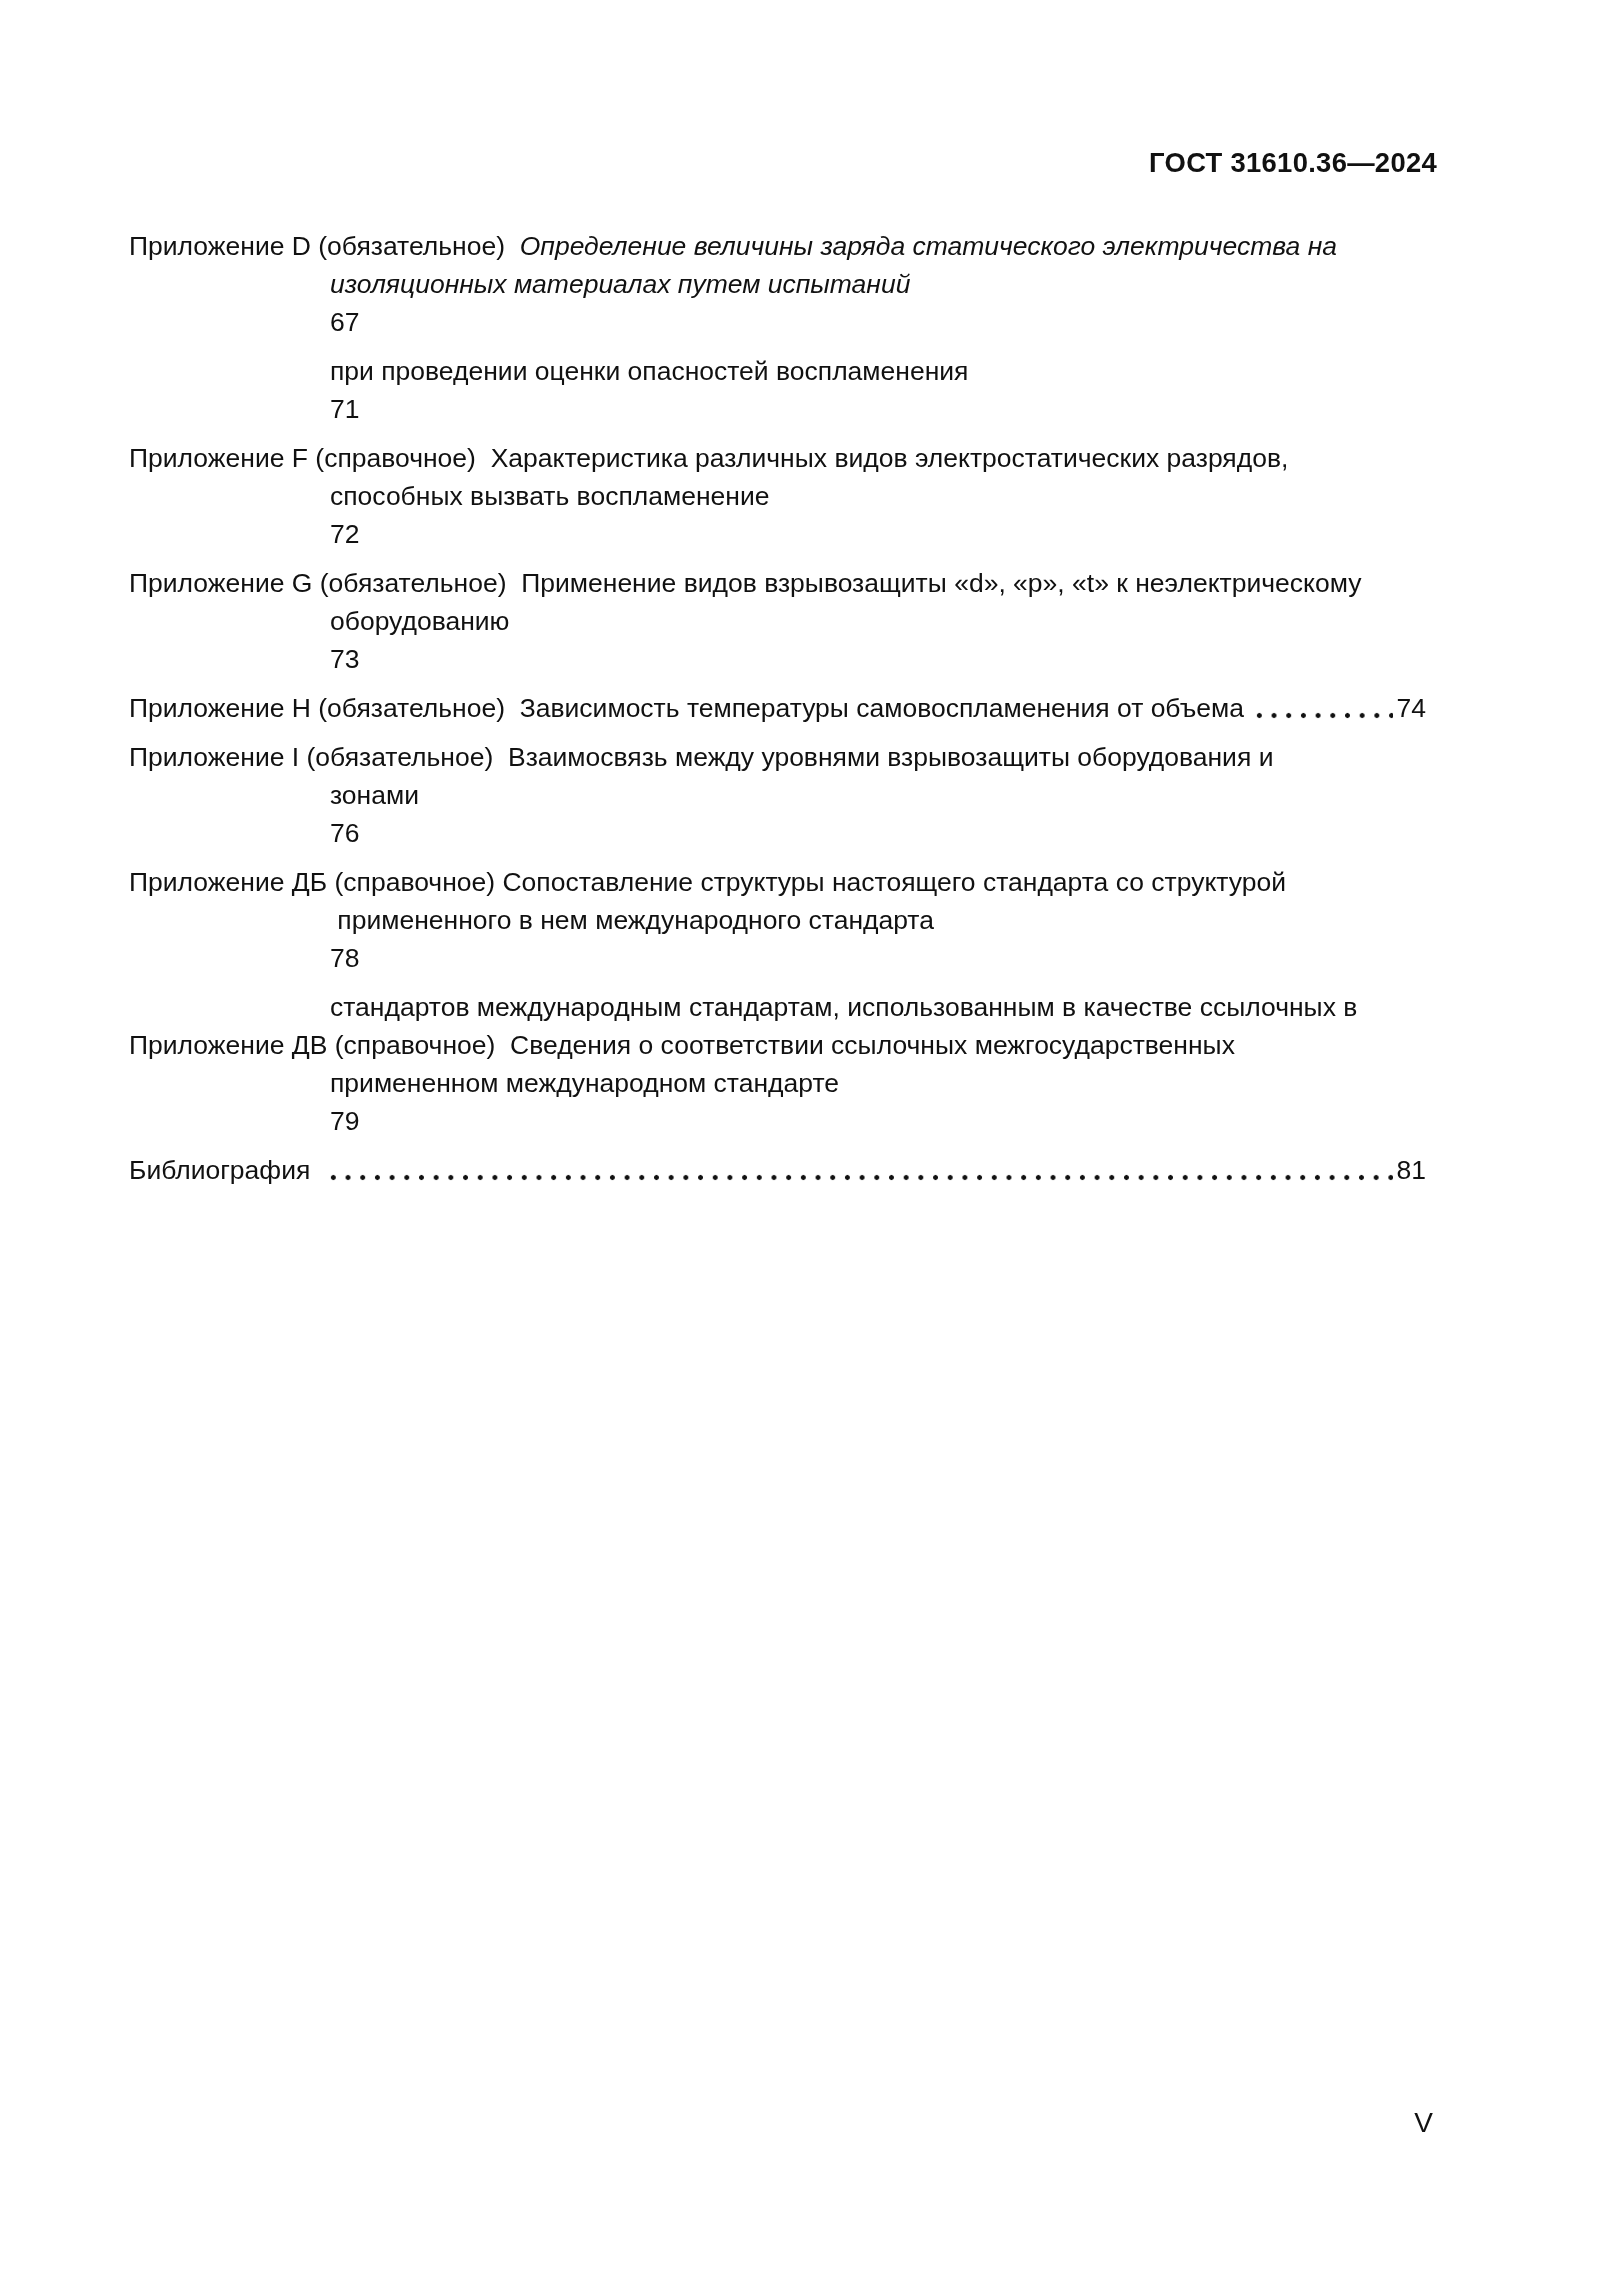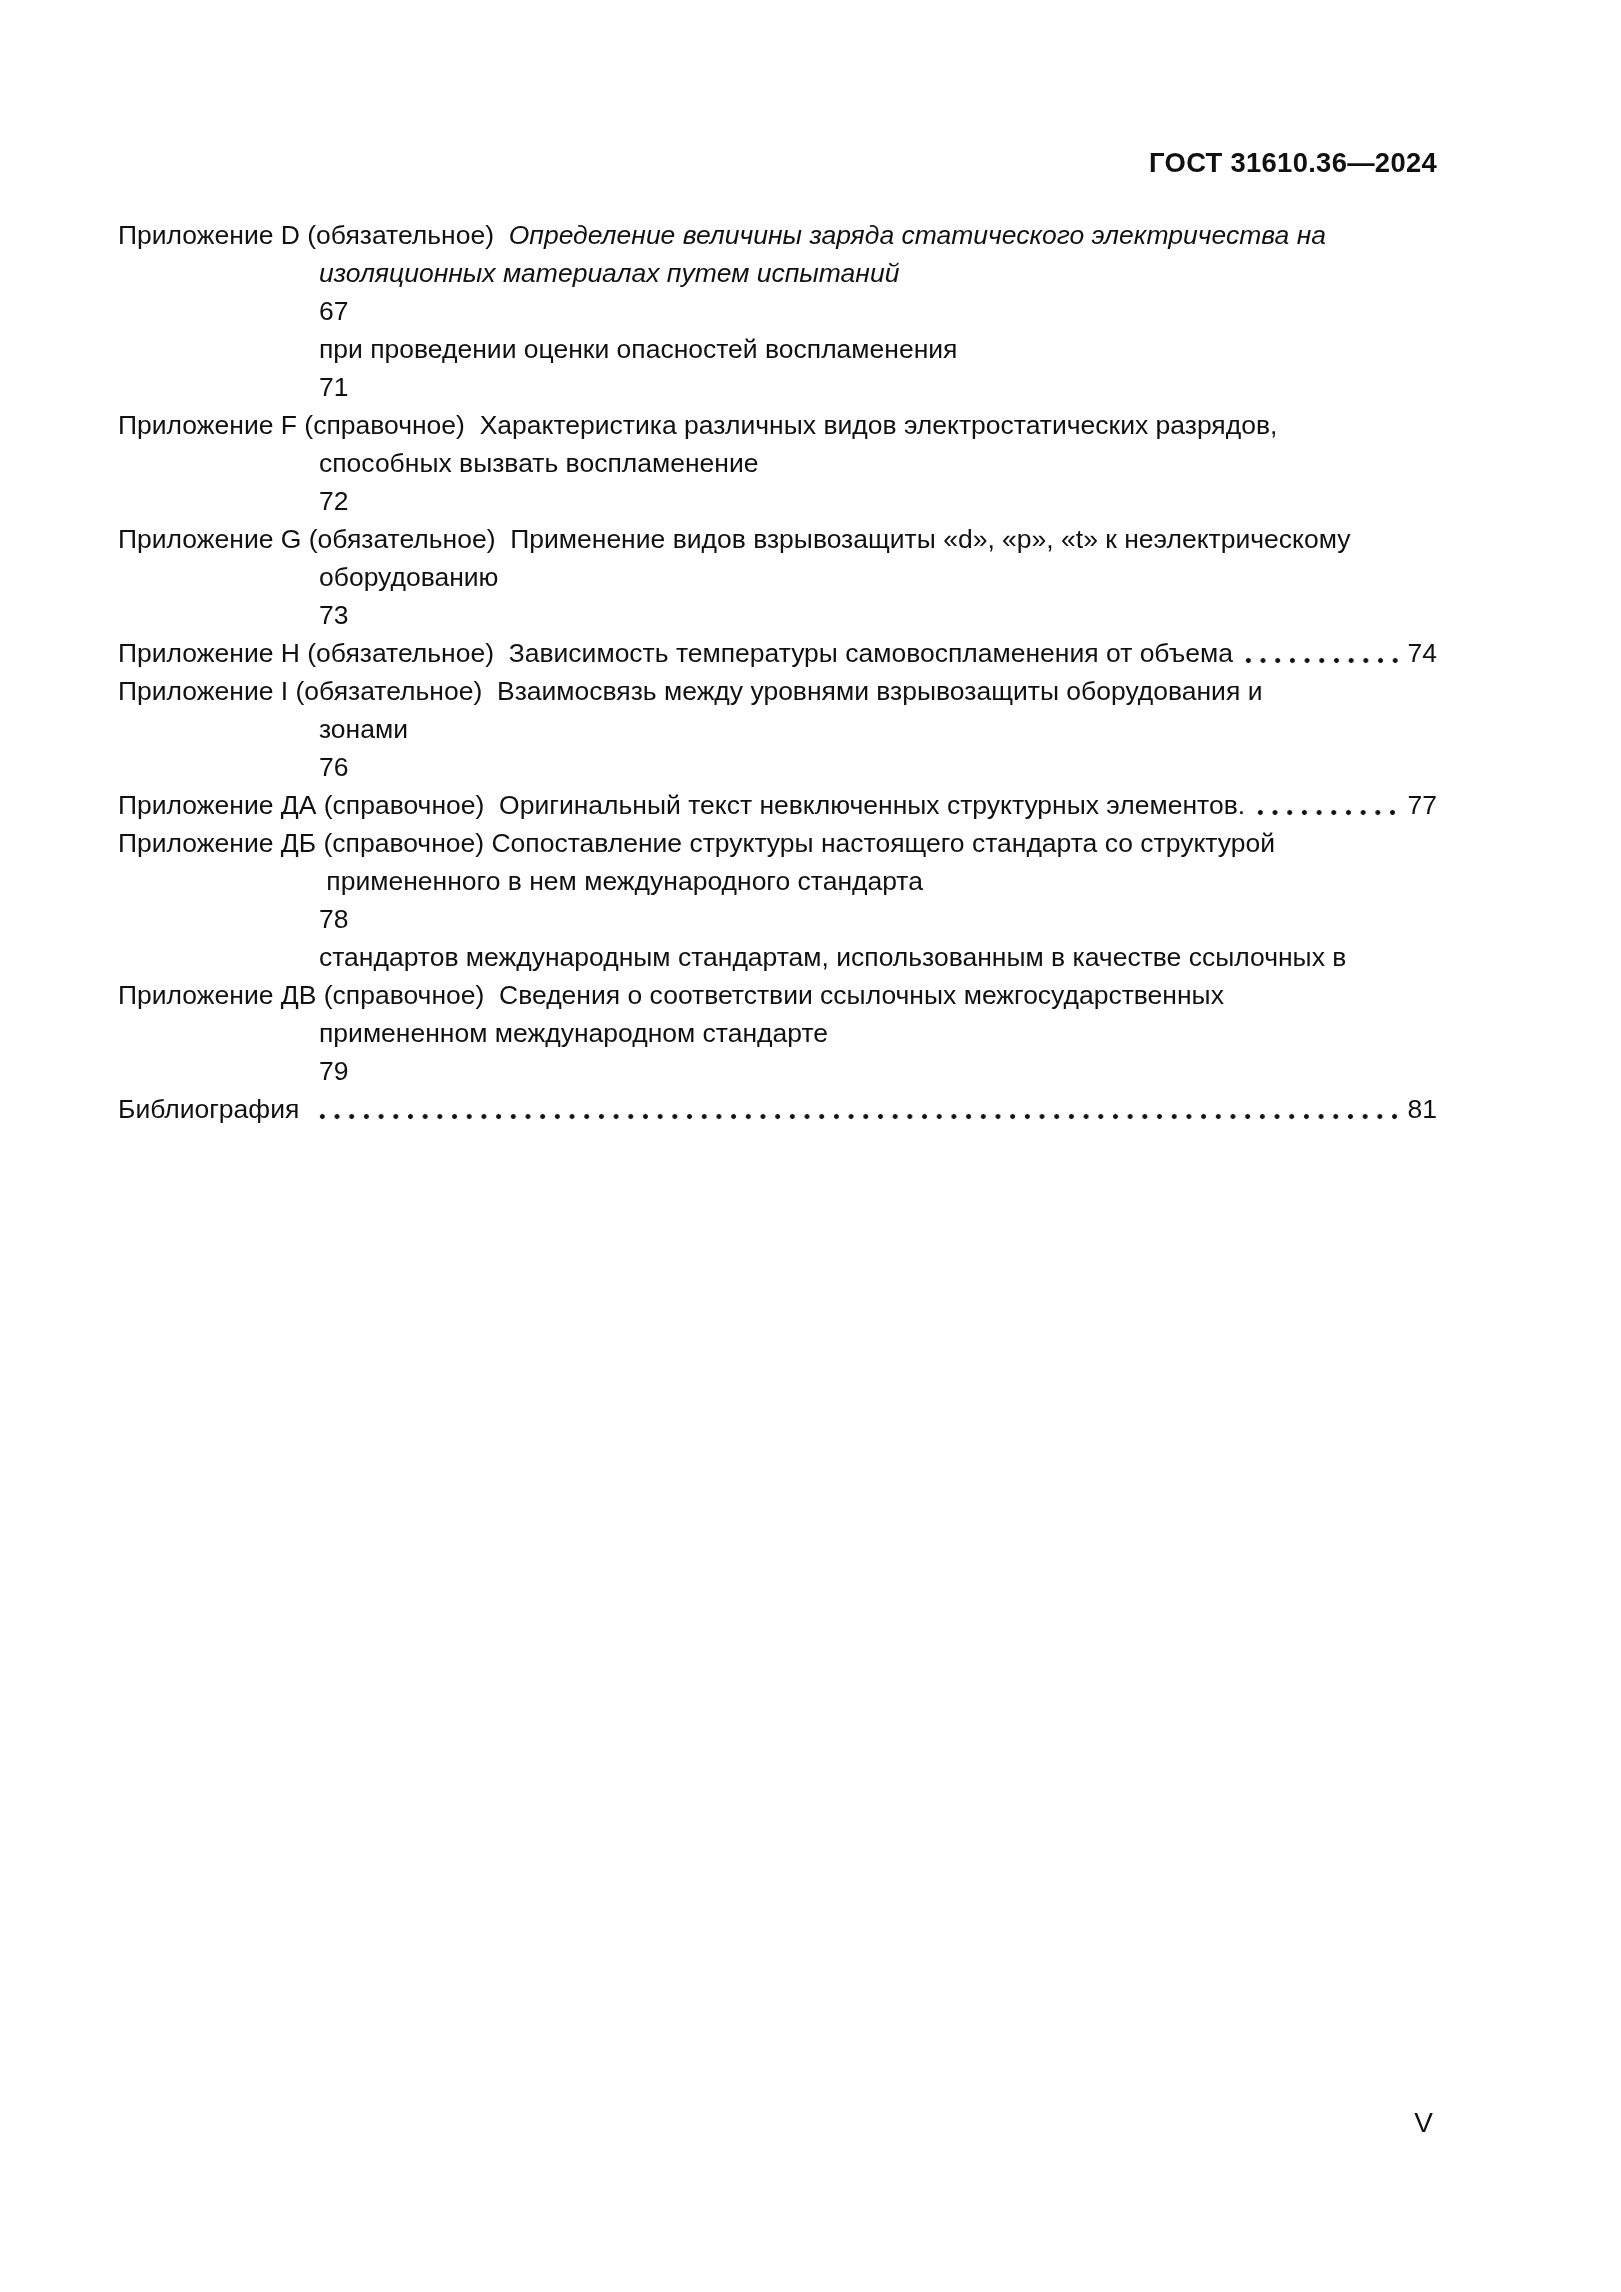--- a/index.html
+++ b/index.html
@@ -31,21 +31,21 @@
   }
   .toc {
     position: absolute;
     left: 118px;
     top: 216px;
     width: 1319px;
     font-size: 26.5px;
     line-height: 38px;
   }
   .toc-entry {
-    margin: 0;
+    margin: 11px;
   }
   .toc-line {
     display: flex;
     align-items: baseline;
     white-space: pre;
   }
   .toc-line.indent {
     padding-left: 201px;
     flex-direction: column;
   }
@@ -101,23 +101,20 @@
         <div class="toc-line indent"><span class="seg">оборудованию</span><span class="dots"></span><span class="pagenum">73</span></div>
       </div>
       <div class="toc-entry">
         <div class="toc-line"><span class="seg">Приложение H (обязательное)  Зависимость температуры самовоспламенения от объема</span><span class="dots"></span><span class="pagenum">74</span></div>
       </div>
       <div class="toc-entry">
         <div class="toc-line"><span class="seg">Приложение I (обязательное)  Взаимосвязь между уровнями взрывозащиты оборудования и</span></div>
         <div class="toc-line indent"><span class="seg">зонами</span><span class="dots"></span><span class="pagenum">76</span></div>
       </div>
       <div class="toc-entry">
-        <div class="toc-line"><span class="seg">Приложение ДА (справочное)  Оригинальный текст невключенных структурных элементов.</span><span class="dots"></span><span class="pagenum">77</span></div>
-      </div>
-      <div class="toc-entry">
         <div class="toc-line"><span class="seg">Приложение ДБ (справочное) Сопоставление структуры настоящего стандарта со структурой</span></div>
         <div class="toc-line indent"><span class="seg"> примененного в нем международного стандарта</span><span class="dots"></span><span class="pagenum">78</span></div>
       </div>
       <div class="toc-entry">
         <div class="toc-line indent"><span class="seg">стандартов международным стандартам, использованным в качестве ссылочных в</span></div>
         <div class="toc-line"><span class="seg">Приложение ДВ (справочное)  Сведения о соответствии ссылочных межгосударственных</span></div>
         <div class="toc-line indent"><span class="seg">примененном международном стандарте </span><span class="dots"></span><span class="pagenum">79</span></div>
       </div>
       <div class="toc-entry">
         <div class="toc-line"><span class="seg">Библиография </span><span class="dots"></span><span class="pagenum">81</span></div>

